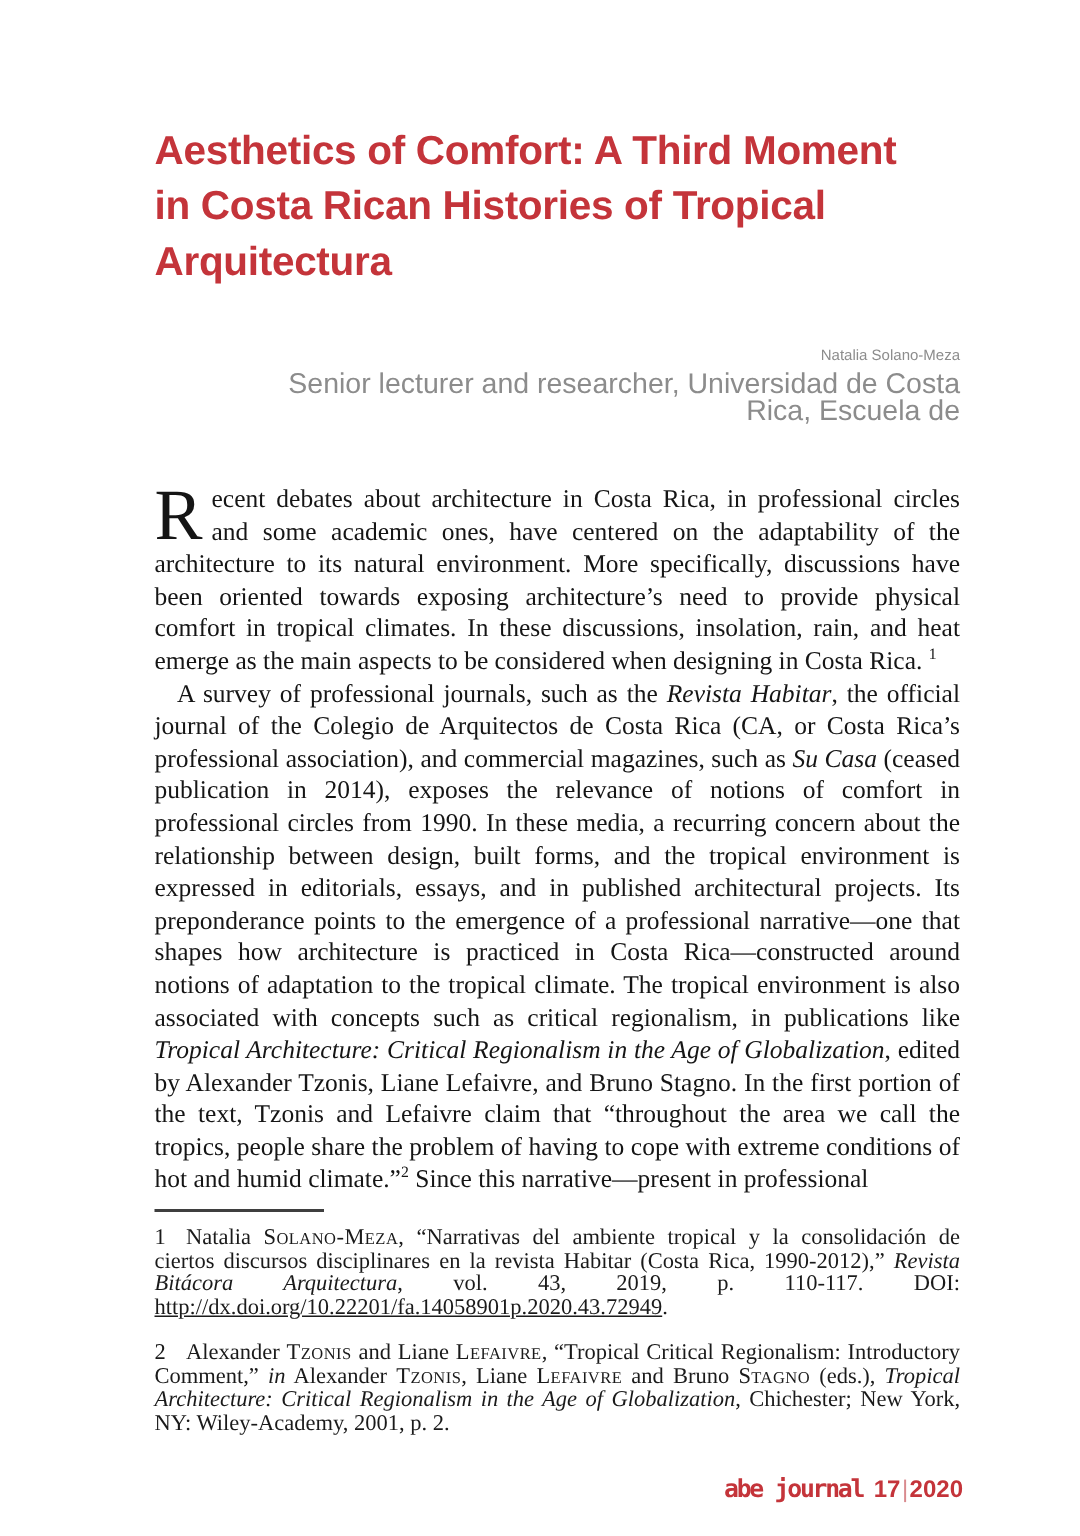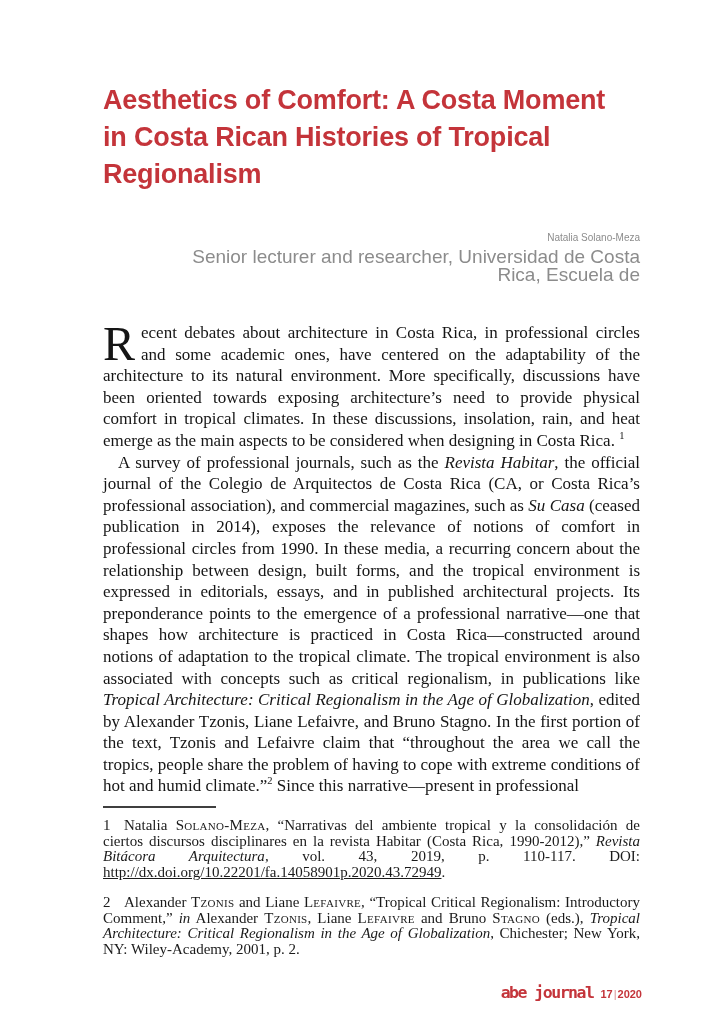--- a/index.html
+++ b/index.html
@@ -57,33 +57,33 @@
   .footer {
     position:absolute; right:78px; top:935px;
     display:flex; align-items:baseline; gap:7px; white-space:nowrap;
   }
   .logo {
     font-family:"DejaVu Sans Mono", monospace; font-weight:700;
     font-size:16.5px; letter-spacing:-1.5px; color: var(--accent, #c4343a); margin-top: 48px;
   }
   .issue {
     font-family:"Liberation Sans", sans-serif; font-weight:700;
-    font-size:11px; color: var(--accent, #c4343a);
+    font-size:16px; color: var(--accent, #c4343a);
   }
   .issue .sep { font-weight:400; color:#d98a8e; padding:0 1px; }
 </style>
 </head>
 <body>
 
 <div class="page">
 
   <h1 class="title">
-    <div>Aesthetics of Comfort: A Costa Moment</div>
+    <div>Aesthetics of Comfort: A Third Moment</div>
     <div>in Costa Rican Histories of Tropical</div>
-    <div>Regionalism</div>
+    <div>Arquitectura</div>
   </h1>
 
   <div class="author">
     <div class="name">Natalia Solano-Meza</div>
     <div class="affil">Senior lecturer and researcher, Universidad de Costa Rica, Escuela de</div>
   </div>
 
   <div class="body-text" id="body-text">
       <p><span class="dropcap">R</span><span>ecent debates about architecture in Costa Rica, in professional circles and some academic ones, have centered on the adaptability of the architecture to its natural environment. More specifically, discussions have been oriented towards exposing architecture’s need to provide physical comfort in tropical climates. In these discussions, insolation, rain, and heat emerge as the main aspects to be considered when designing in Costa Rica. </span><sup class="fnref">1</sup></p>
       <p class="indent"><span>A survey of professional journals, such as the </span><span class="italic">Revista Habitar</span><span>, the official journal of the Colegio de Arquitectos de Costa Rica (CA, or Costa Rica’s professional association), and commercial magazines, such as </span><span class="italic">Su Casa</span><span> (ceased publication in 2014), exposes the relevance of notions of comfort in professional circles from 1990. In these media, a recurring concern about the relationship between design, built forms, and the tropical environment is expressed in editorials, essays, and in published architectural projects. Its preponderance points to the emergence of a professional narrative—one that shapes how architecture is practiced in Costa Rica—constructed around notions of adaptation to the tropical climate. The tropical environment is also associated with concepts such as critical regionalism, in publications like </span><span class="italic">Tropical Architecture: Critical Regionalism in the Age of Globalization</span><span>, edited by Alexander Tzonis, Liane Lefaivre, and Bruno Stagno. In the first portion of the text, Tzonis and Lefaivre claim that “throughout the area we call the tropics, people share the problem of having to cope with extreme conditions of hot and humid climate.”</span><sup class="fnref">2</sup><span> Since this narrative—present in professional</span></p>

